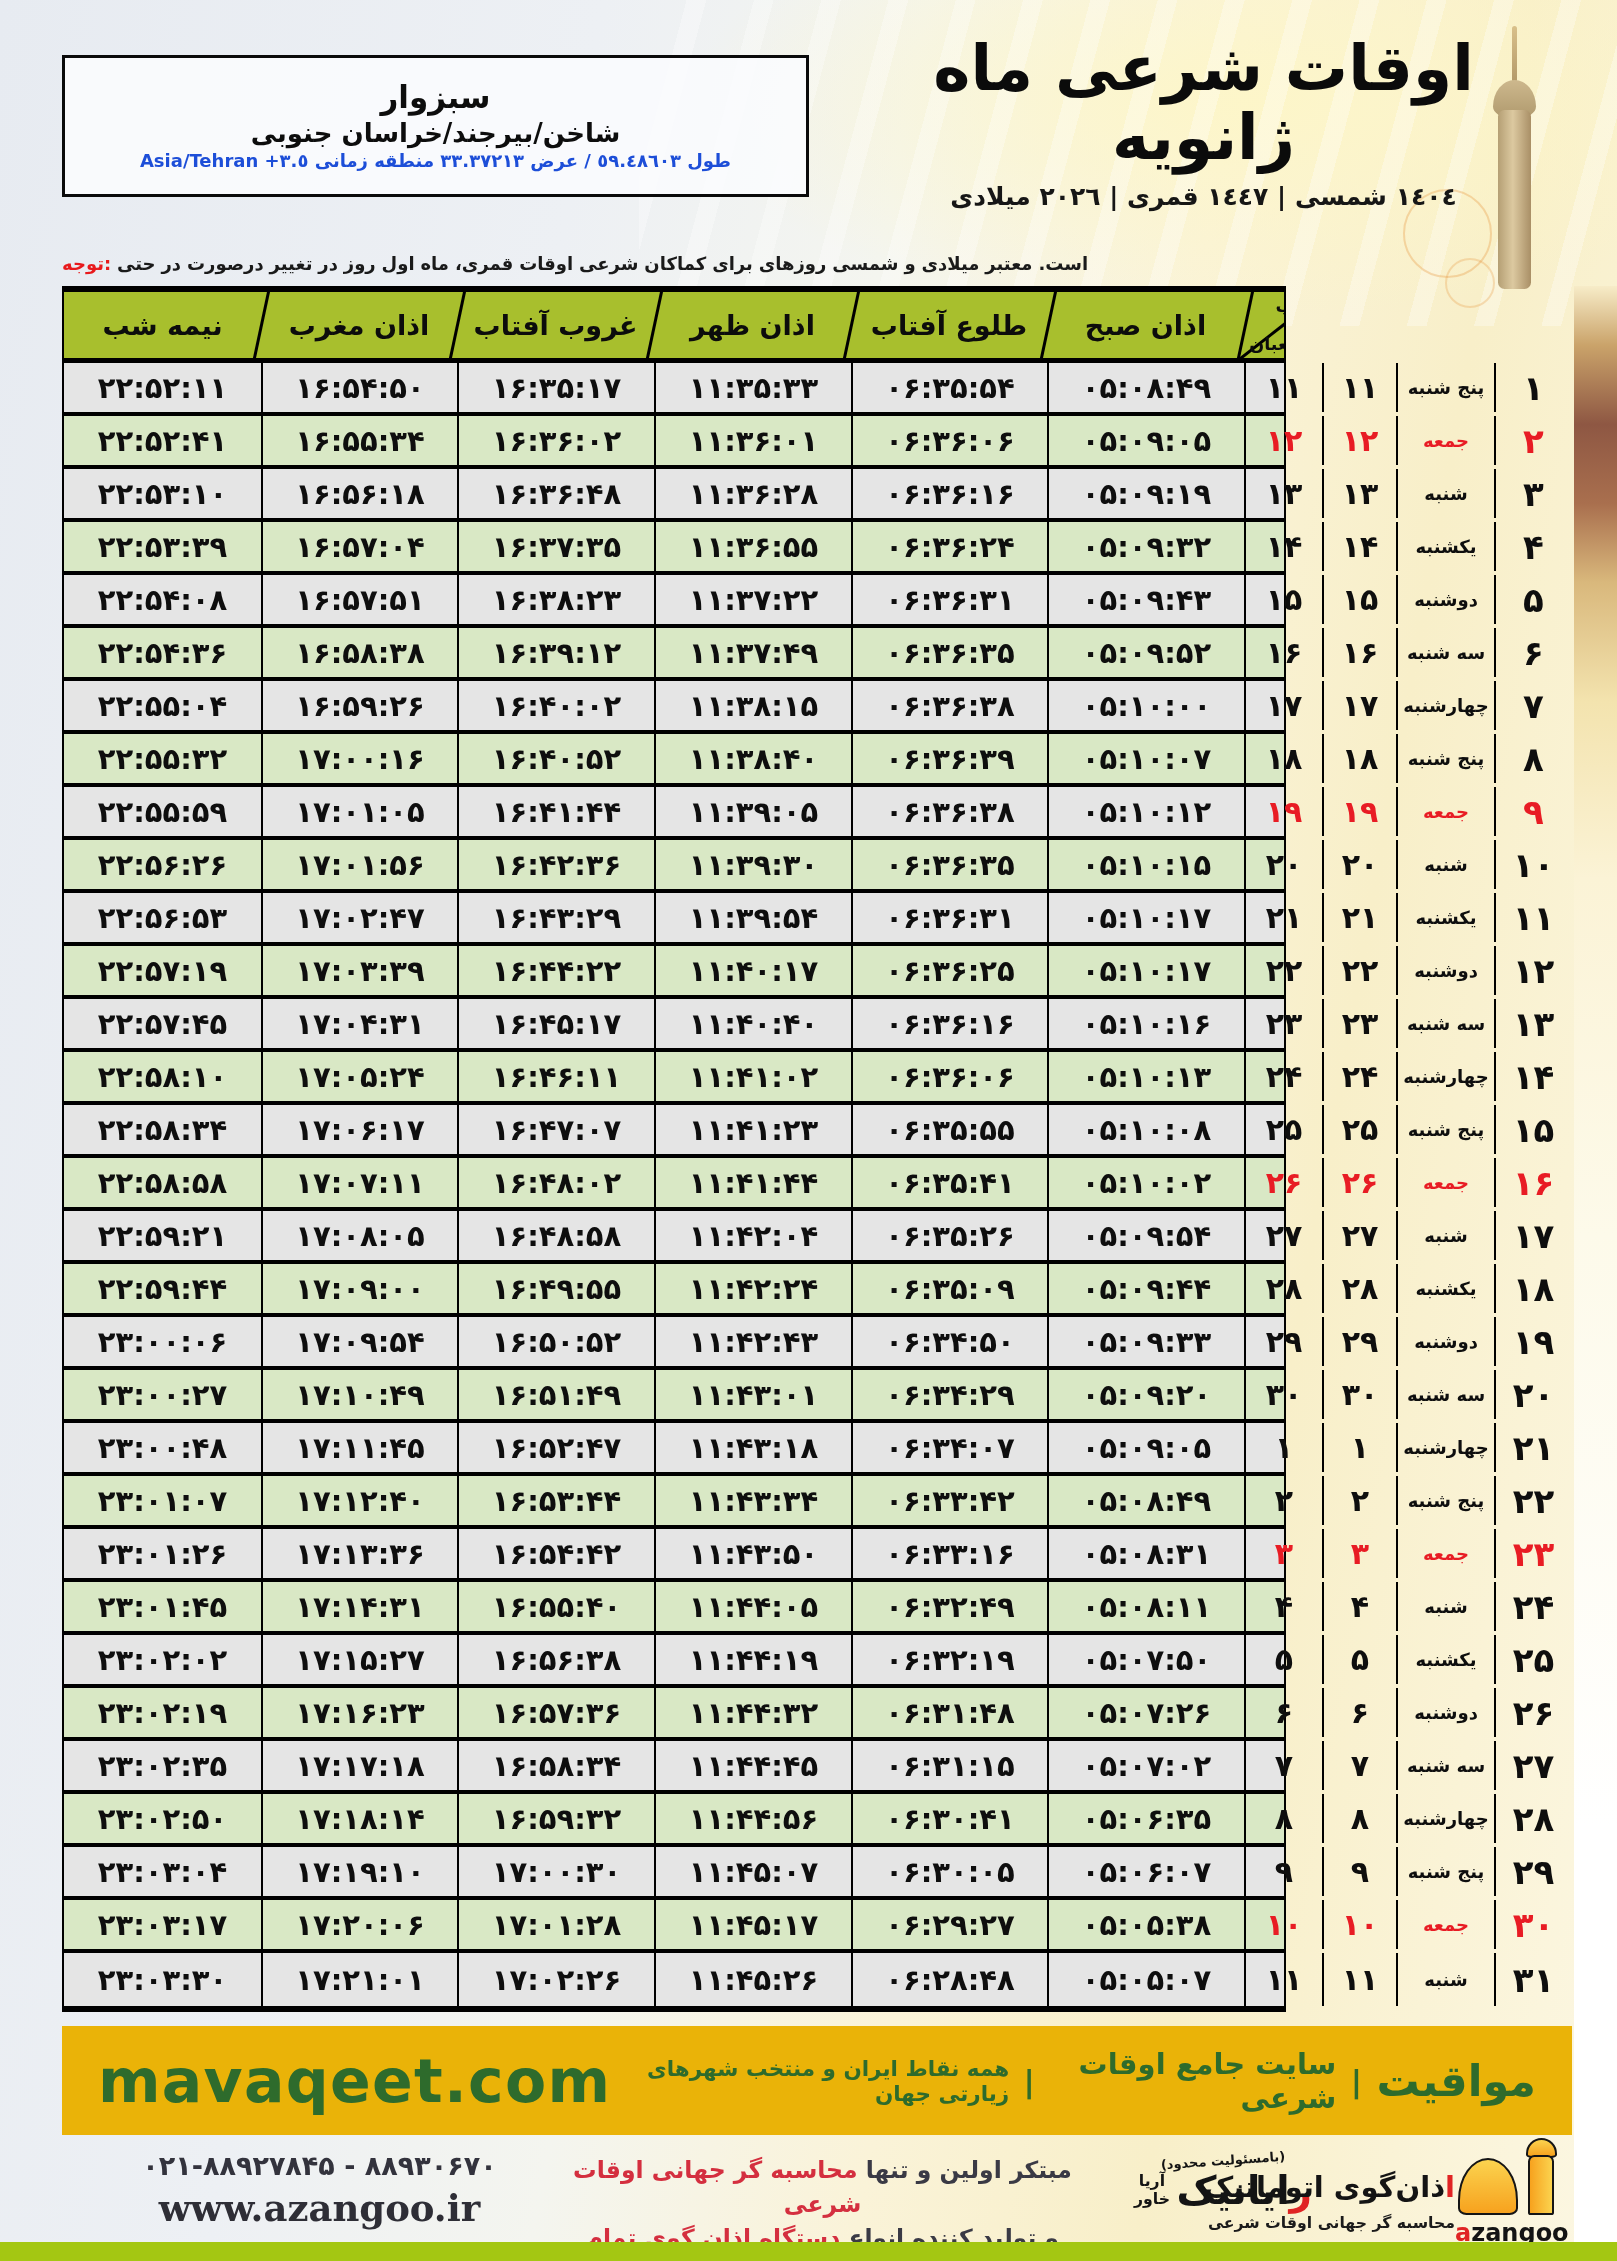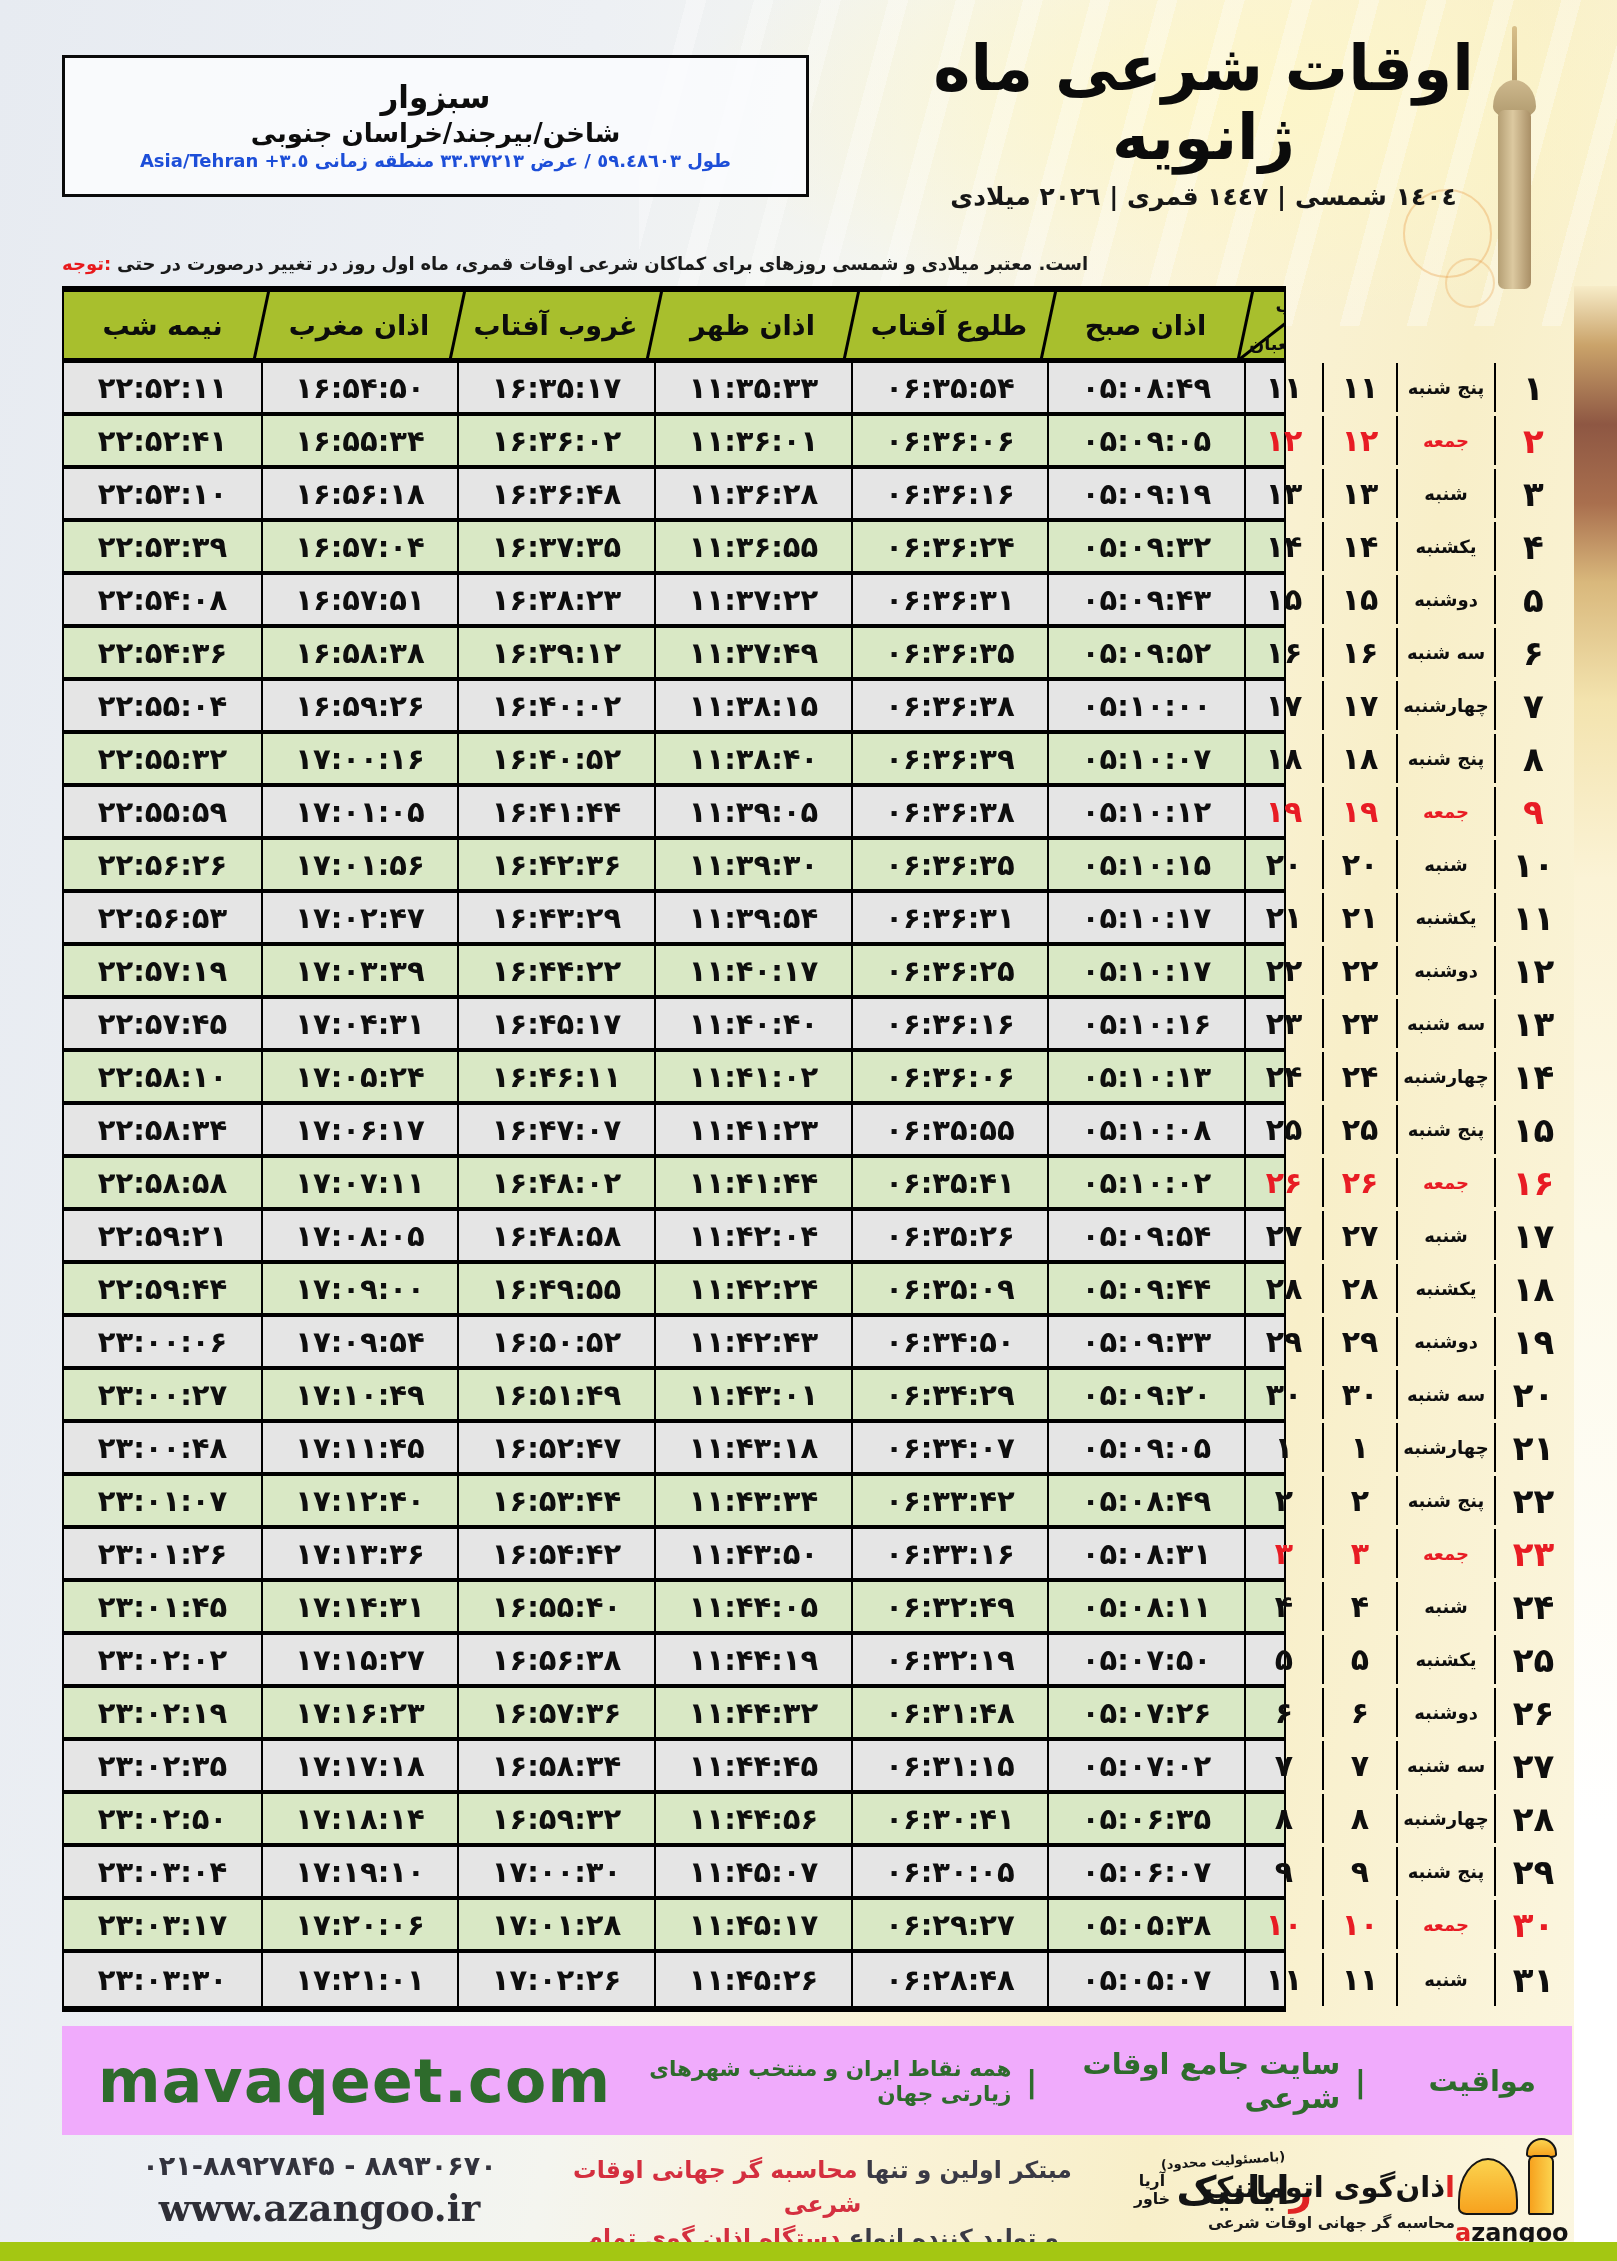--- a/index.html
+++ b/index.html
@@ -68,26 +68,26 @@
   .tcell{display:flex;align-items:center;justify-content:center;border-left:2px solid #000;
     color:#0e0e0e;overflow:hidden;}
   .tcell:first-child{border-left:none;}
   .t-time{font-size:29px;font-weight:bold;direction:ltr;letter-spacing:0.7px;}
   .t-num{font-size:30px;font-weight:bold;}
   .t-wday{font-size:18px;font-weight:bold;direction:rtl;}
   .t-dnum{font-size:34px;font-weight:bold;}
   .trow.friday .fri-red{color:#e81c24;}
 
   
-  .site-band{position:absolute;left:62px;top:2026px;width:1510px;height:109px;background:#f0abfc;
+  .site-band{position:absolute;left:62px;top:2026px;width:1510px;height:109px;background:#eab308;
     display:flex;align-items:center;justify-content:space-between;direction:ltr;box-sizing:border-box;
     padding:0 36px;}
   .site-latin{font-size:60px;font-weight:bold;color:#2e6b2c;letter-spacing:1.3px;}
   .site-fa{display:flex;direction:rtl;align-items:center;gap:14.4px;color:#2e6b2c;}
-  .site-fa .big{font-size:29px;font-weight:bold;margin-left:48px;}
+  .site-fa .big{font-size:43px;font-weight:bold;}
   .site-fa .mid{font-size:29px;font-weight:bold;}
   .site-fa .small{font-size:21.5px;font-weight:bold;}
   .site-fa .bar{font-size:31px;font-weight:bold;}
 
   
   .contact{position:absolute;left:91px;top:2150px;width:457px;text-align:center;}
   .phone{font-size:27px;font-weight:bold;color:#33333d;direction:ltr;}
   .website{font-size:37px;font-weight:bold;color:#2e2e36;font-family:"DejaVu Serif",serif;margin-top:5.2px;}
   .slogan{position:absolute;left:555px;top:2153px;width:535px;direction:rtl;text-align:center;
     font-size:23.5px;font-weight:bold;line-height:1.45;}

